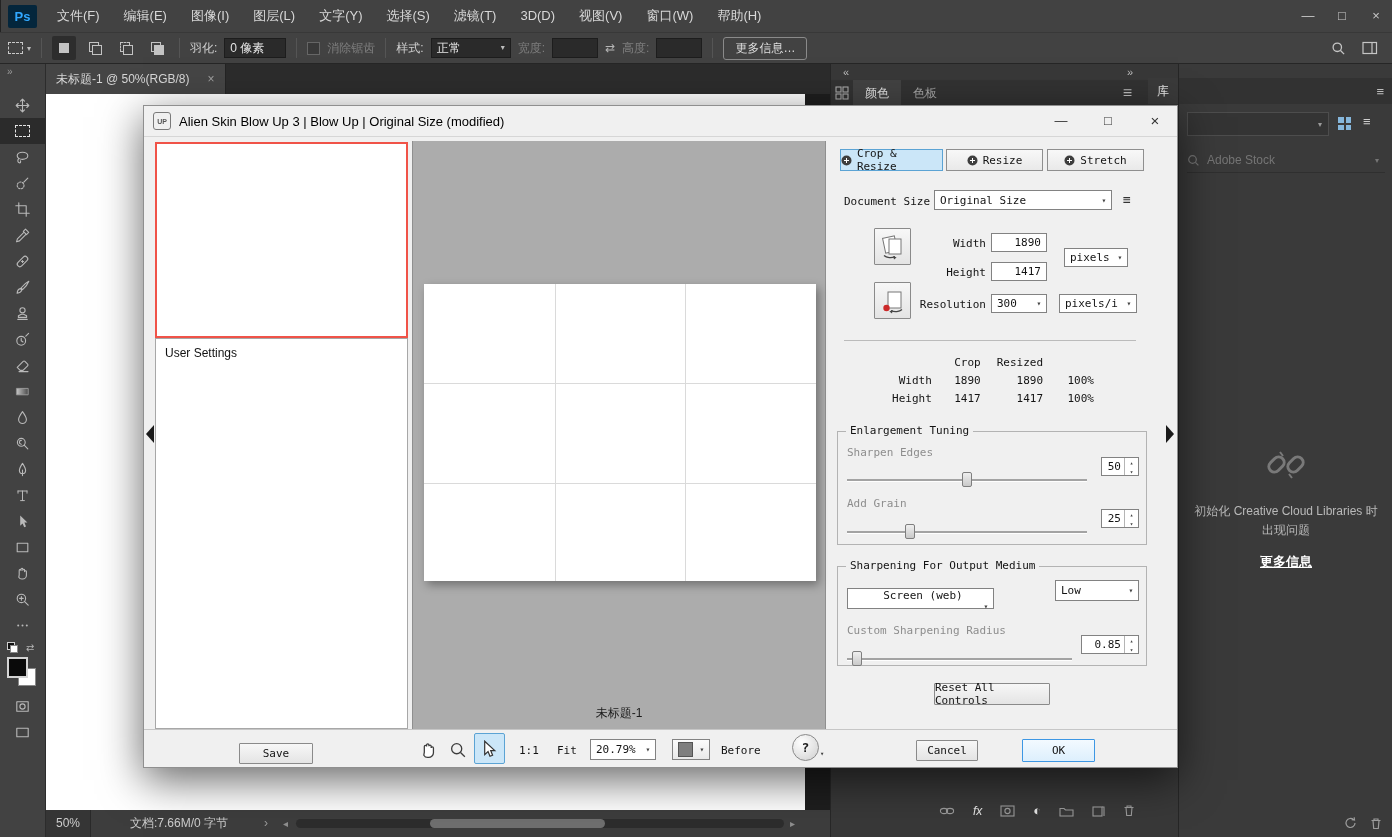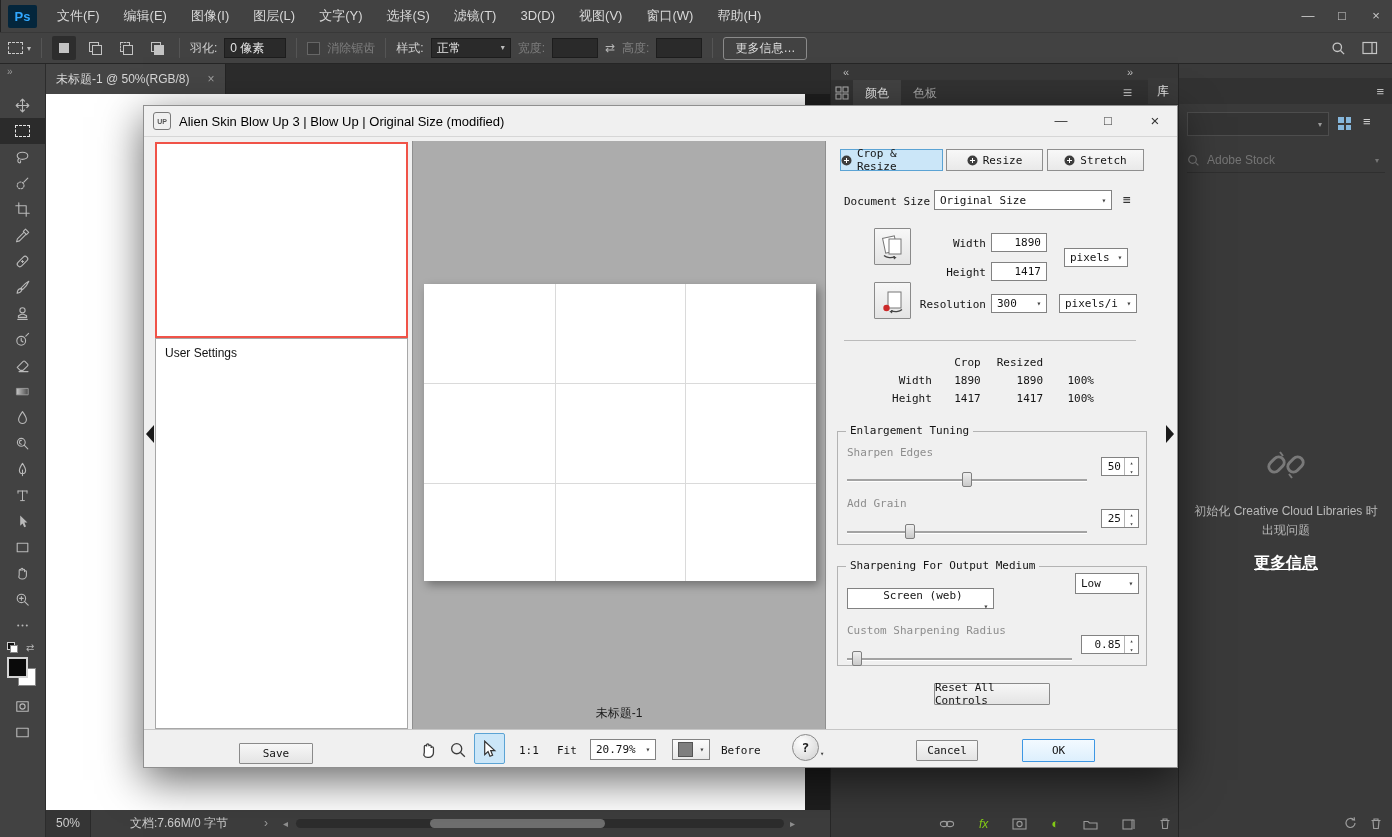--- a/index.html
+++ b/index.html
@@ -66,36 +66,36 @@
   .hs-track{position:absolute;left:250px;top:9px;width:488px;height:9px;background:#2d2d2d;border-radius:5px;}
   .hs-thumb{position:absolute;left:134px;top:0;width:175px;height:9px;background:#6f6f6f;border-radius:5px;}
 
   
   .dock{position:absolute;left:830px;top:64px;width:348px;height:773px;background:#383838;border-left:1px solid #272727;box-sizing:border-box;}
   .dock-chevrons{position:absolute;top:2px;color:#bdbdbd;font-size:11px;}
   .dock-tabrow{position:absolute;left:0;top:16px;width:100%;height:26px;background:#323232;display:flex;align-items:center;}
   .dock-tab{padding:0 12px;height:26px;line-height:26px;font-size:12px;}
   .dock-tab.on{background:#424242;color:#e2e2e2;}
   .dock-tab.off{color:#a5a5a5;}
-  .dock-bottom{position:absolute;left:108px;bottom:6px;display:flex;gap:24px;align-items:center;color:#84cc16;}
+  .dock-bottom{position:absolute;left:108px;bottom:19px;display:flex;gap:18px;align-items:center;color:#e5e5e5;}
   .dock-bottom svg{stroke:#9b9b9b;fill:none;stroke-width:1.1;}
   .libraries{position:absolute;left:1178px;top:64px;width:214px;height:773px;background:#3a3a3a;border-left:1px solid #262626;box-sizing:border-box;}
   .lib-tabrow{position:absolute;left:0;top:14px;width:100%;height:26px;background:#323232;}
   .lib-tab{position:absolute;left:1148px;top:78px;width:30px;height:26px;background:#3a3a3a;color:#e8e8e8;
            font-size:12px;text-align:center;line-height:26px;}
   .lib-menu{position:absolute;right:8px;top:20px;color:#bdbdbd;font-size:13px;}
   .lib-dropdown{position:absolute;left:8px;top:48px;width:142px;height:24px;background:#343434;border:1px solid #4d4d4d;
                 box-sizing:border-box;display:flex;align-items:center;color:#9a9a9a;font-size:11px;padding:0 6px;}
   .lib-dropdown .arr{margin-left:auto;font-size:8px;color:#9a9a9a;}
   .lib-view{position:absolute;top:52px;font-size:13px;color:#cfcfcf;}
   .lib-search{position:absolute;left:8px;top:84px;width:198px;height:24px;display:flex;align-items:center;gap:7px;
               color:#757575;font-size:12px;border-bottom:1px solid #2f2f2f;}
   .lib-error{position:absolute;left:10px;width:194px;top:378px;text-align:center;}
   .lib-error .txt{margin-top:10px;color:#b9b9b9;font-size:12px;line-height:1.55;}
-  .lib-error .link{margin-top:14px;display:inline-block;color:#ffffff;font-weight:bold;font-size:16px;text-decoration:underline;}
+  .lib-error .link{margin-top:14px;display:inline-block;color:#ffffff;font-weight:bold;font-size:13px;text-decoration:underline;}
   .lib-bottom{position:absolute;right:10px;bottom:7px;display:flex;gap:12px;align-items:center;}
   .lib-bottom svg{stroke:#9b9b9b;fill:none;stroke-width:1.2;}
 
   
   .dialog{position:absolute;left:143px;top:105px;width:1035px;height:663px;background:#f0f0f0;
           border:1px solid #8f8f8f;box-sizing:border-box;box-shadow:0 12px 40px rgba(0,0,0,.6);
           font-family:"DejaVu Sans Mono",monospace;font-size:11px;color:#131313;}
   .dlg-titlebar{position:absolute;left:0;top:0;width:100%;height:30px;border-bottom:1px solid #d6d6d6;
                 display:flex;align-items:center;font-family:"Liberation Sans",sans-serif;font-size:13px;color:#000;}
   .dlg-icon{width:16px;height:16px;margin:0 8px 0 9px;border:1px solid #7a7a7a;border-radius:3px;font-size:7px;
@@ -637,21 +637,21 @@
         <span class="sl-thumb" style="left:24%;"></span>
       </div>
     </div>
 
     <div class="grp" style="left:693px;top:460px;width:310px;height:100px;">
       <span class="grp-title">Sharpening For Output Medium</span>
       <div class="combo" style="left:9px;top:21px;width:147px;height:21px;flex-direction:column;">
         <span>Screen (web)</span>
         <span class="arr">▾</span>
       </div>
-      <div class="combo" style="right:7px;top:6px;width:64px;height:21px;">
+      <div class="combo" style="right:7px;top:13px;width:84px;height:21px;">
         <span>Low</span>
         <span class="arr">▾</span>
       </div>
       <span class="glabel" style="left:9px;top:57px;">Custom Sharpening Radius</span>
       <div class="spin" style="right:7px;top:68px;width:58px;height:19px;">
         <span class="val">0.85</span>
         <span class="arrs">
             <span>▴</span>
             <span>▾</span>
           </span>

